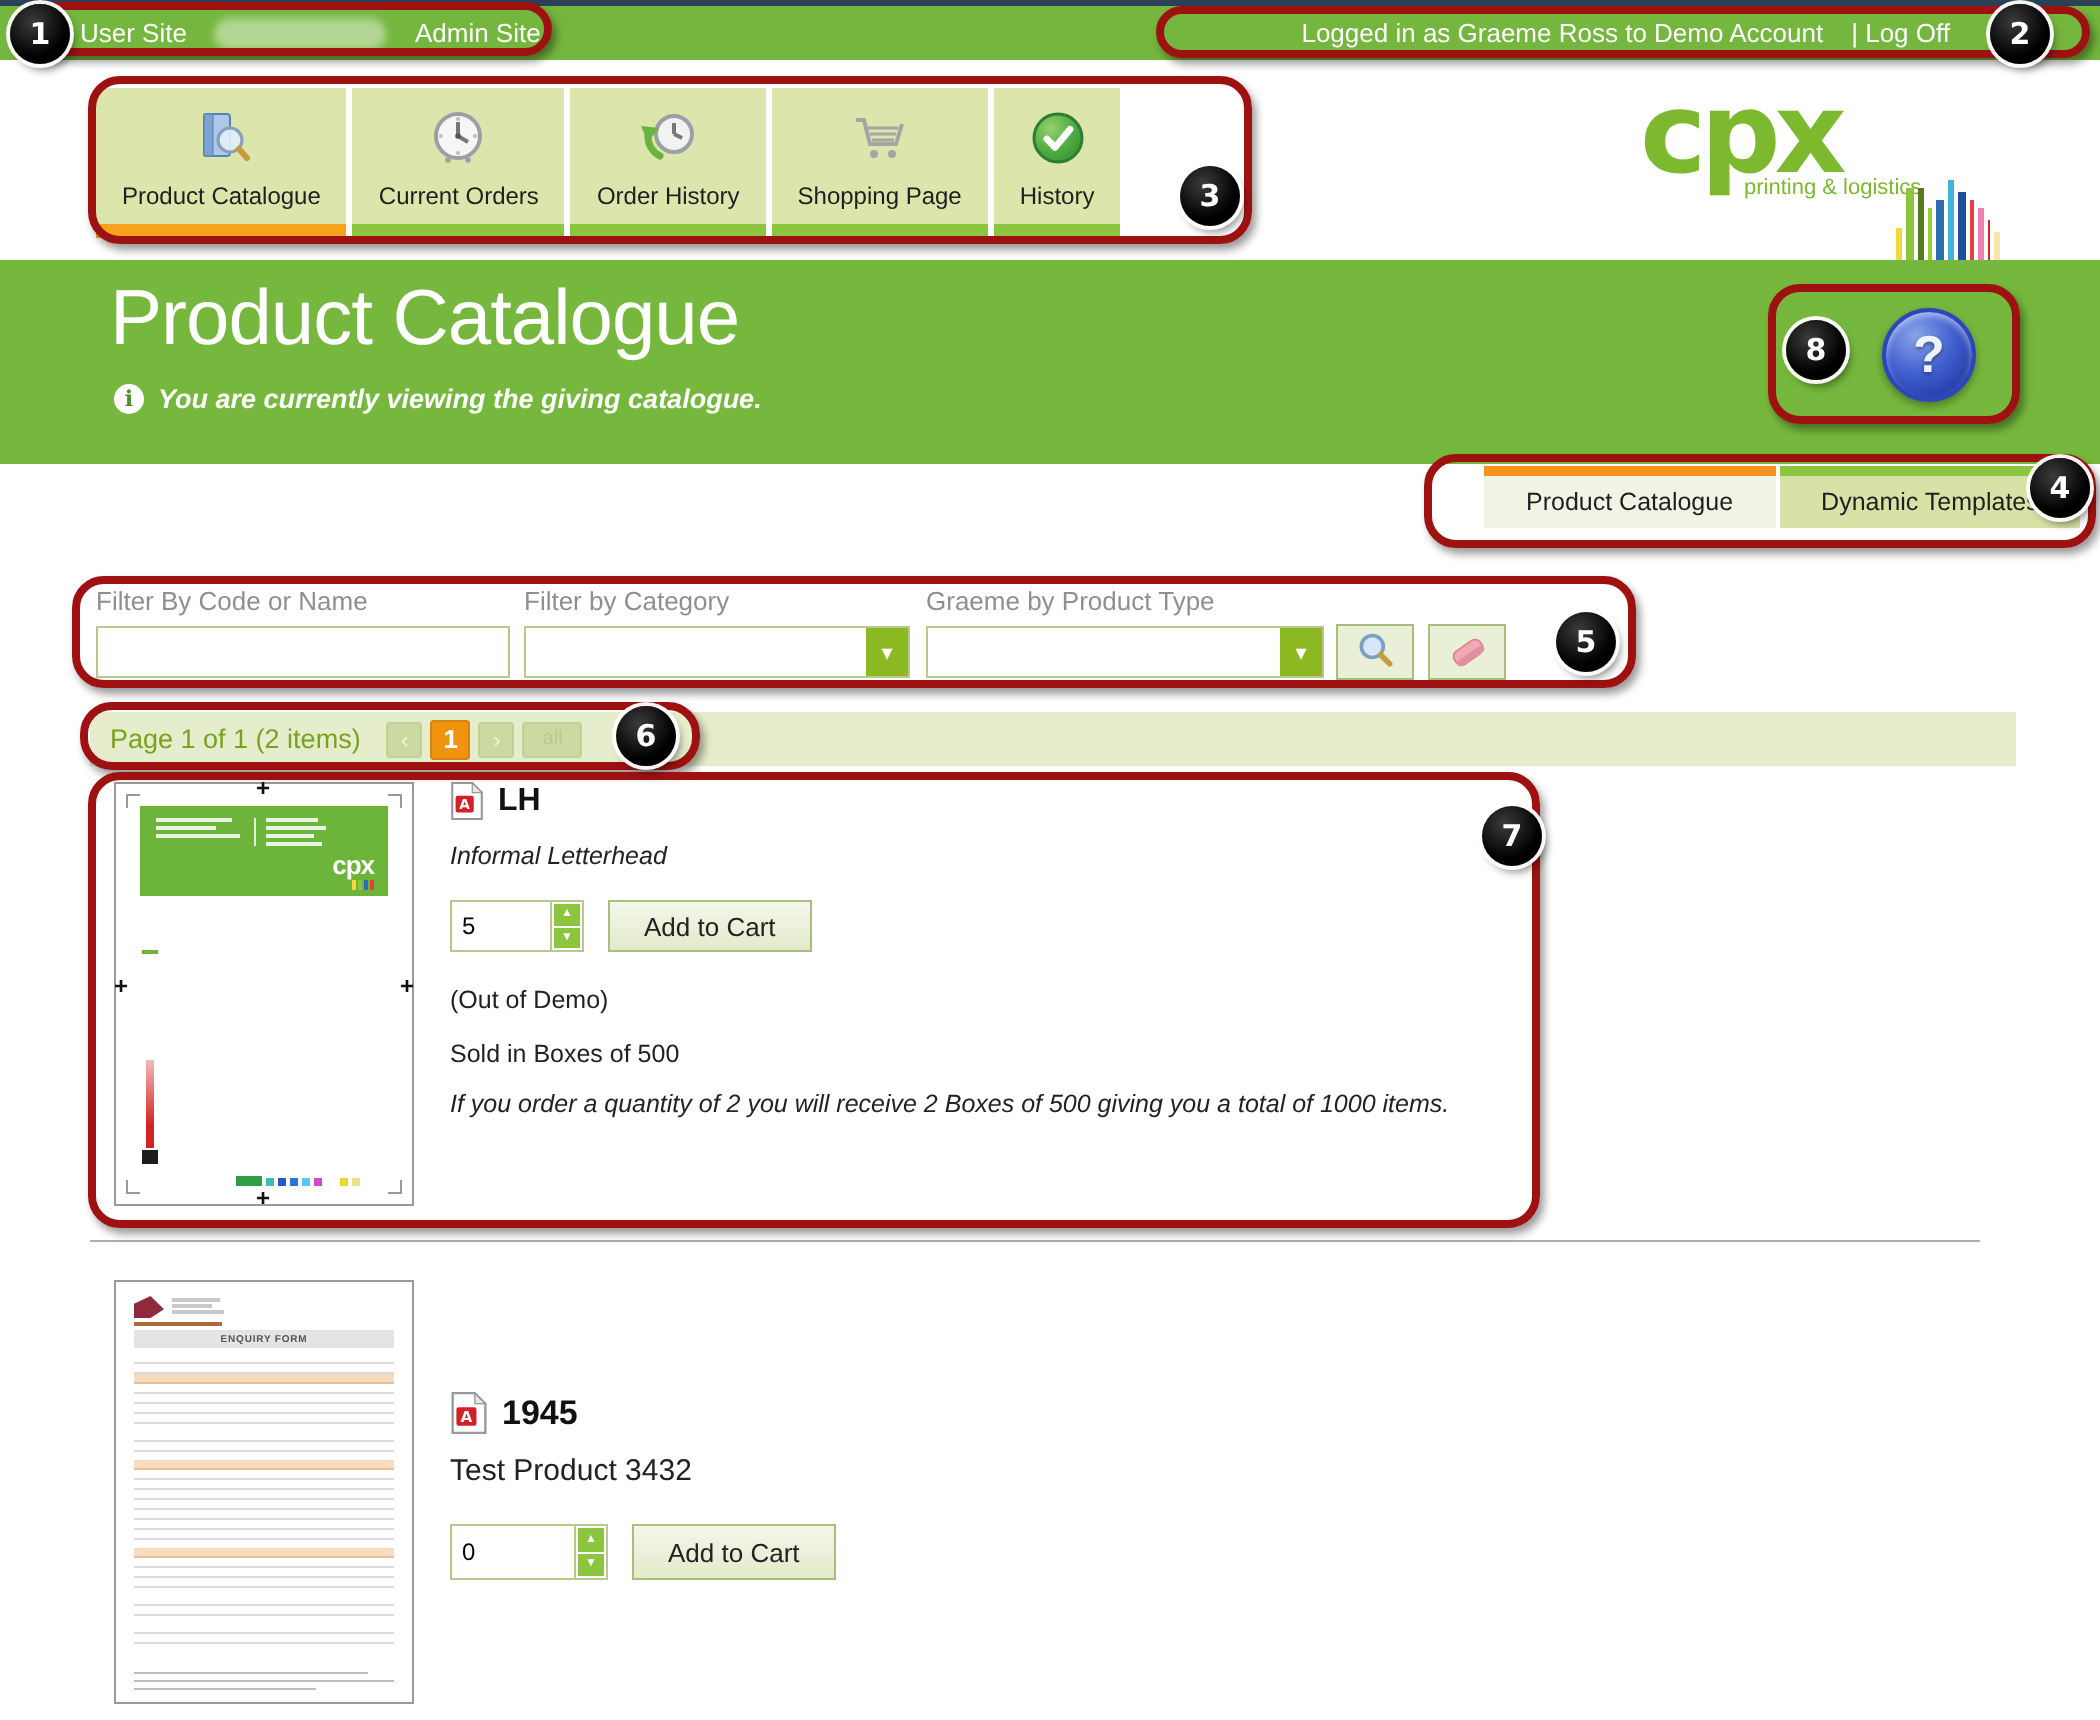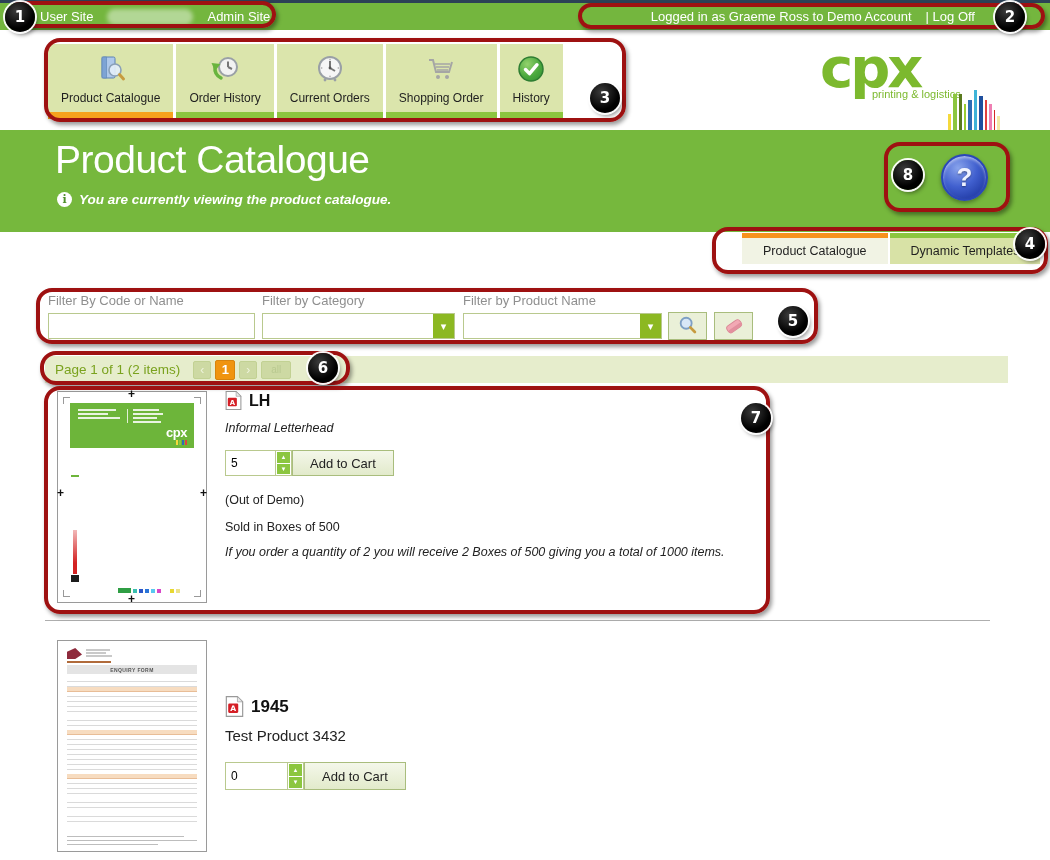--- a/index.html
+++ b/index.html
@@ -83,21 +83,21 @@
   .pcode { font-size:16px; font-weight:bold; color:#111; }
   .pname { font-size:14px; color:#222; margin-top:9px; }
   .pdesc { font-size:12.5px; font-style:italic; color:#222; margin-top:11px; }
   .qty-row { display:flex; margin-top:15px; align-items:stretch; height:26px; }
   .qty { width:50px; border:1px solid #b9c98e; border-right:none; padding-left:5px; font-size:12px;
          font-family:"Liberation Sans",sans-serif; }
   .spin { display:flex; flex-direction:column; border:1px solid #b9c98e; border-left:1px solid #b9c98e;
           padding:1px; background:#fff; gap:1px; width:17px; }
   .spin b { flex:1; background:#8cc63f; color:#fff; font-size:6px; display:flex; align-items:center;
             justify-content:center; cursor:pointer; }
-  .addcart { padding:12px 17px; background:linear-gradient(#f4f7ea,#e2eacb); border:1px solid #a9bd7d;
+  .addcart { margin-left:12px; padding:12px 17px; background:linear-gradient(#f4f7ea,#e2eacb); border:1px solid #a9bd7d;
              font-size:13px; color:#222; display:flex; align-items:center; cursor:pointer; }
   .stock { margin-top:17px; font-size:12.5px; color:#222; }
   .packinfo { margin-top:13px; font-size:12.5px; color:#222; }
   .packnote { margin-top:11px; font-size:12.5px; font-style:italic; color:#222; }
   .p2 .pcode { font-size:17px; }
   .p2 .pname { font-size:15px; margin-top:10px; }
   .p2 .qty { width:62px; }
   .p2 .qty-row { margin-top:18px; height:28px; }
   .pcol2pad { padding-top:56px; }
   .divider { position:absolute; left:45px; top:620px; width:945px; height:1px; background:#aeaeae; }
@@ -166,51 +166,51 @@
       <svg class="ticon" viewBox="0 0 32 32">
         <rect x="7" y="4" width="13" height="21" rx="1.5" fill="#aec8ea" stroke="#5b82b5"></rect>
         <rect x="7" y="4" width="4.5" height="21" fill="#7da3d4" stroke="#5b82b5" stroke-width=".6"></rect>
         <circle cx="20" cy="17" r="6" fill="#e3eefb" fill-opacity=".9" stroke="#8aa0b8" stroke-width="1.6"></circle>
         <line x1="24.5" y1="21.5" x2="28.5" y2="26" stroke="#c79b3f" stroke-width="3" stroke-linecap="round"></line>
       </svg>
       <span class="tlbl">Product Catalogue</span>
     </div>
     <div class="tab">
       <svg class="ticon" viewBox="0 0 32 32">
-        <circle cx="19" cy="14" r="9" fill="#f2f2f2" stroke="#9aa0a6" stroke-width="2"></circle>
-        <line x1="19" y1="14" x2="19" y2="8.5" stroke="#777" stroke-width="2"></line>
-        <line x1="19" y1="14" x2="23" y2="16" stroke="#777" stroke-width="2"></line>
-        <path d="M12 25 a 11 11 0 0 1 -6 -11" fill="none" stroke="#69b43e" stroke-width="3.5" stroke-linecap="round"></path>
-        <polygon points="2.5,10 11.5,11 6,18" fill="#69b43e"></polygon>
-      </svg>
-      <span class="tlbl">Order History</span>
-    </div>
-    <div class="tab">
-      <svg class="ticon" viewBox="0 0 32 32">
         <circle cx="16" cy="15" r="11" fill="#f6f6f6" stroke="#9aa0a6" stroke-width="2"></circle>
         <circle cx="16" cy="6.5" r="1" fill="#bbb"></circle>
           <circle cx="16" cy="23.5" r="1" fill="#bbb"></circle>
         <circle cx="7.5" cy="15" r="1" fill="#bbb"></circle>
           <circle cx="24.5" cy="15" r="1" fill="#bbb"></circle>
         <line x1="16" y1="15" x2="16" y2="8" stroke="#777" stroke-width="2"></line>
         <line x1="16" y1="15" x2="21" y2="18" stroke="#777" stroke-width="2"></line>
         <circle cx="16" cy="15" r="1.4" fill="#555"></circle>
         <circle cx="11" cy="27" r="1.4" fill="#9aa0a6"></circle>
           <circle cx="21" cy="27" r="1.4" fill="#9aa0a6"></circle>
       </svg>
       <span class="tlbl">Current Orders</span>
     </div>
     <div class="tab">
+      <svg class="ticon" viewBox="0 0 32 32">
+        <circle cx="19" cy="14" r="9" fill="#f2f2f2" stroke="#9aa0a6" stroke-width="2"></circle>
+        <line x1="19" y1="14" x2="19" y2="8.5" stroke="#777" stroke-width="2"></line>
+        <line x1="19" y1="14" x2="23" y2="16" stroke="#777" stroke-width="2"></line>
+        <path d="M12 25 a 11 11 0 0 1 -6 -11" fill="none" stroke="#69b43e" stroke-width="3.5" stroke-linecap="round"></path>
+        <polygon points="2.5,10 11.5,11 6,18" fill="#69b43e"></polygon>
+      </svg>
+      <span class="tlbl">Order History</span>
+    </div>
+    <div class="tab">
       <svg class="ticon" viewBox="0 0 32 32" fill="none" stroke="#a5a5a5" stroke-width="2">
         <path d="M4 7 h4 l3 12 h13 l3 -10"></path>
         <path d="M10 11 h15 M11 14 h13 M12 17 h11" stroke-width="1.4"></path>
         <circle cx="13" cy="24" r="2" fill="#a5a5a5" stroke="none"></circle>
         <circle cx="22" cy="24" r="2" fill="#a5a5a5" stroke="none"></circle>
       </svg>
-      <span class="tlbl">Shopping Order</span>
+      <span class="tlbl">Shopping Page</span>
     </div>
     <div class="tab">
       <svg class="ticon" viewBox="0 0 32 32">
         <defs>
           <radialGradient id="gchk" cx=".35" cy=".3" r=".95">
             <stop offset="0" stop-color="#93d26c"></stop>
               <stop offset=".55" stop-color="#4aa83e"></stop>
               <stop offset="1" stop-color="#2f8c2f"></stop>
           </radialGradient>
         </defs>
@@ -236,41 +236,41 @@
       <i style="width:3px;height:52px;background:#ef7fb3"></i>
       <i style="width:1px;height:46px;background:#d42828"></i>
       <i style="width:3px;height:40px;background:#f3e9a8"></i>
     </div>
   </div>
 
   <div class="banner">
     <h1>Product Catalogue</h1>
     <div class="inforow">
       <span class="info-i">i</span>
-      <span>You are currently viewing the product catalogue.</span>
+      <span>You are currently viewing the giving catalogue.</span>
     </div>
   </div>
   <div class="help-btn">?</div>
 
   <div class="subtabs">
     <div class="subtab active">Product Catalogue</div>
     <div class="subtab">Dynamic Templates</div>
   </div>
 
   <div class="filters">
     <span class="flabel" style="left:0">Filter By Code or Name</span>
     <input class="fbox ftext" style="left: 0px;" value="">
 
     <span class="flabel" style="left:214px">Filter by Category</span>
     <div class="fbox fsel" style="left:214px;width:193px">
       <span class="selbox"></span>
       <span class="selarrow">▾</span>
     </div>
 
-    <span class="flabel" style="left:415px">Filter by Product Name</span>
+    <span class="flabel" style="left:415px">Graeme by Product Type</span>
     <div class="fbox fsel" style="left:415px;width:199px">
       <span class="selbox"></span>
       <span class="selarrow">▾</span>
     </div>
 
     <div class="icon-btn" style="left:620px">
       <svg width="22" height="22" viewBox="0 0 24 24">
         <circle cx="10" cy="9" r="6" fill="#d8e7f7" stroke="#7e9fc4" stroke-width="2"></circle>
         <line x1="14.5" y1="13.5" x2="19.5" y2="18.5" stroke="#c79b3f" stroke-width="3" stroke-linecap="round"></line>
       </svg>

